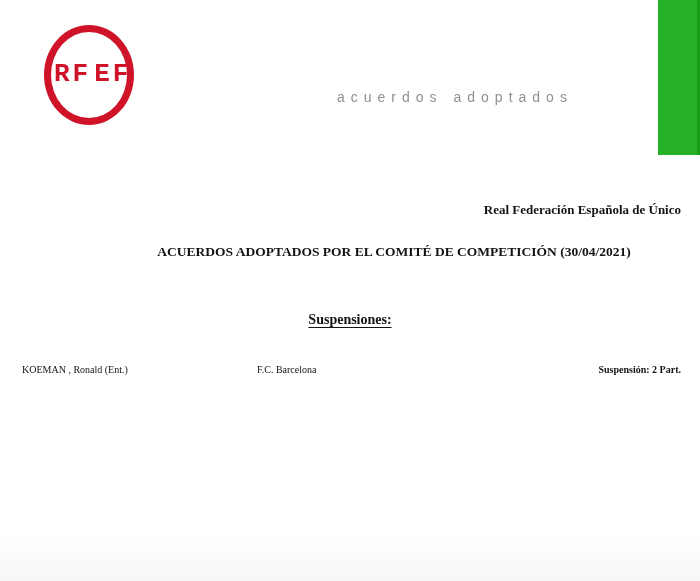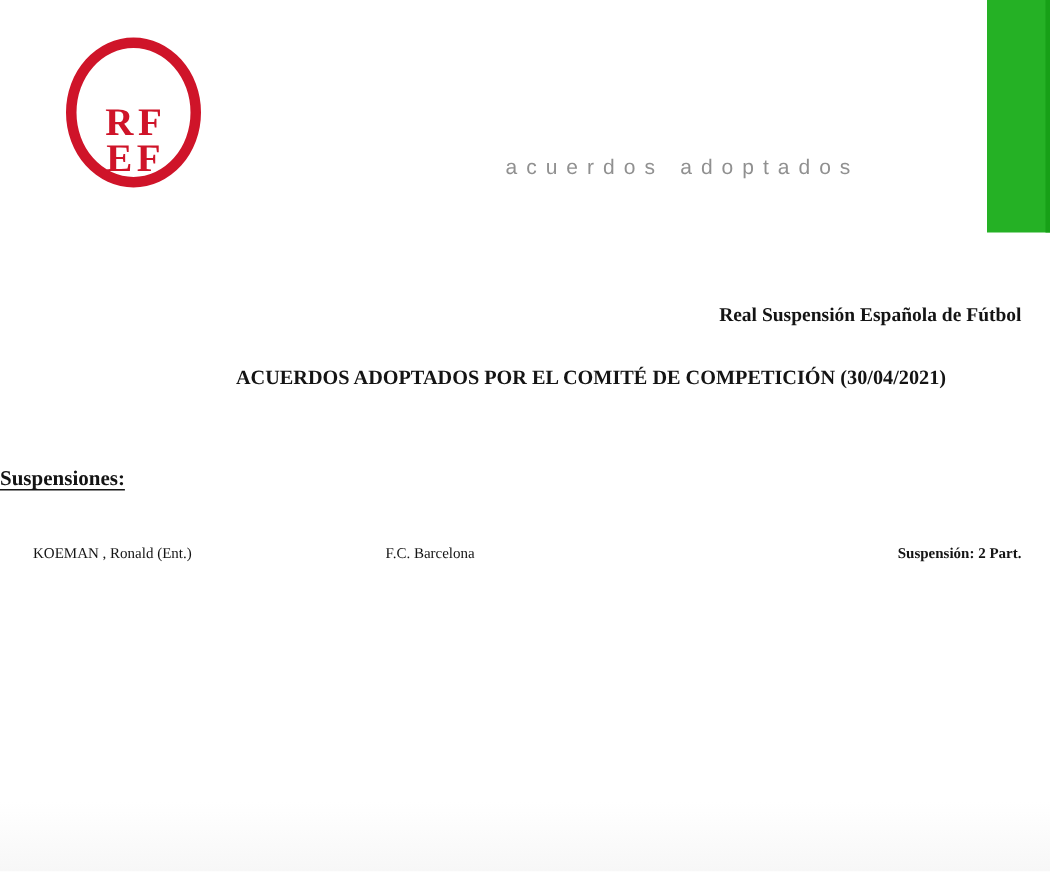--- a/index.html
+++ b/index.html
@@ -26,24 +26,24 @@
   }
 
   
   .logo {
     position: absolute;
     left: 44px; top: 25px;
     width: 90px; height: 100px;
     border: 7px solid #cf1429;
     border-radius: 50%;
     box-sizing: border-box;
-    display: flex; flex-direction: column;
-    align-items: center; justify-content: flex-end;
+    display: flex; flex-direction: row;
+    align-items: center; justify-content: flex-start;
     color: #cf1429;
-    font-family: Liberation Serif, serif;
+    font-family: Liberation Mono, monospace;
     font-weight: bold;
     font-size: 26px;
     line-height: 0.92;
     letter-spacing: 3px;
     text-indent: 3px;
   }
 
   
   .brand {
     position: absolute;
@@ -51,21 +51,21 @@
     color: #8c8c8c;
     font-family: "Liberation Sans", sans-serif;
   }
   .brand-title {
     font-size: 26px;
     letter-spacing: -0.5px;
     line-height: 1.0;
     white-space: nowrap;
   }
   .brand-subtitle {
-    margin-top: 20px;
+    margin-top: 6px;
     font-size: 14px;
     letter-spacing: 6px;
     word-spacing: 1px;
     color: #909090;
     white-space: nowrap;
   }
 
   
   .doc-line { position: absolute; color: #141414; white-space: nowrap; }
   .org-name {
@@ -80,20 +80,21 @@
   .competition {
     top: 278px; left: 0; width: 700px;
     text-align: center;
     font-weight: bold; font-size: 12.5px;
     text-decoration: underline;
     text-underline-offset: 3px;
     text-decoration-thickness: 1.4px;
   }
   .section-title {
     top: 312px; left: 0; width: 700px;
+    text-align: center;
     font-weight: bold; font-size: 14px;
     text-decoration: underline;
     text-underline-offset: 3px;
     text-decoration-thickness: 1.4px;
   }
   .infraction {
     top: 343px; left: 3px;
     font-weight: bold; font-size: 10.5px;
     letter-spacing: -0.1px;
   }
@@ -110,21 +111,21 @@
 
   <div class="logo">
     <span>RF</span>
     <span>EF</span>
   </div>
 
   <div class="brand">
     <div class="brand-subtitle">acuerdos adoptados</div>
   </div>
 
-  <div class="doc-line org-name">Real Suspensión Española de Fútbol</div>
+  <div class="doc-line org-name">Real Federación Española de Único</div>
 
   <div class="doc-line heading">ACUERDOS ADOPTADOS POR EL COMITÉ DE COMPETICIÓN (30/04/2021)</div>
 
 
   <div class="doc-line section-title">Suspensiones:</div>
 
 
   <div>
     <span class="doc-line sanction-person">KOEMAN , Ronald (Ent.)</span>
     <span class="doc-line sanction-club">F.C. Barcelona</span>

